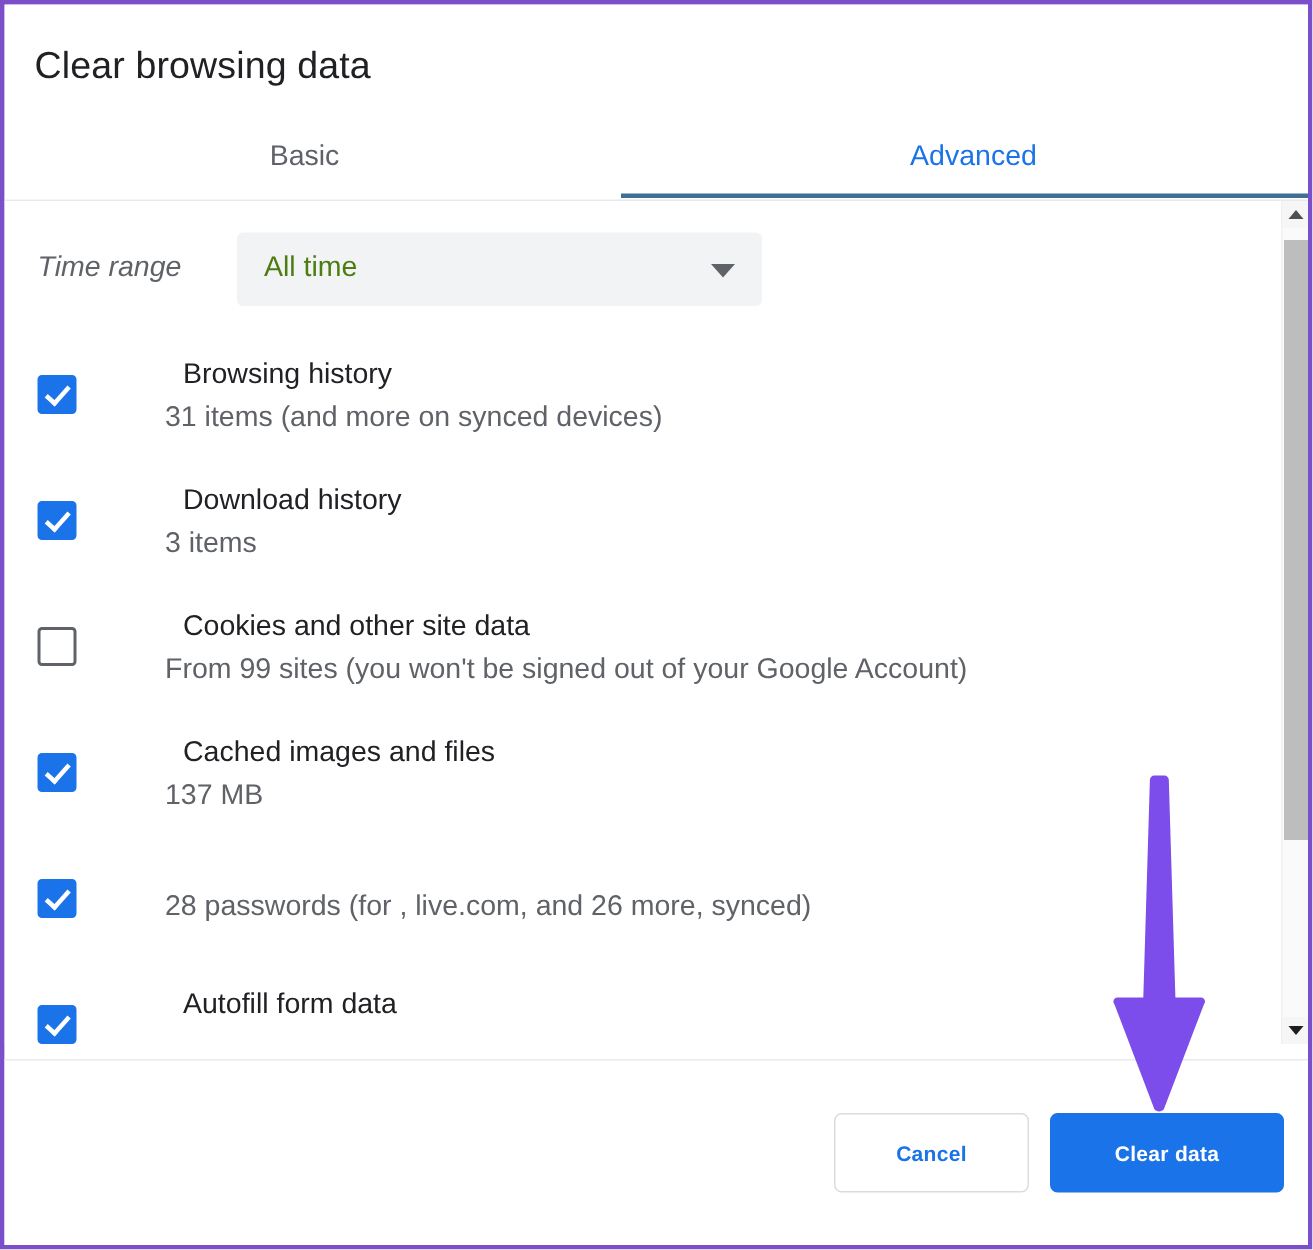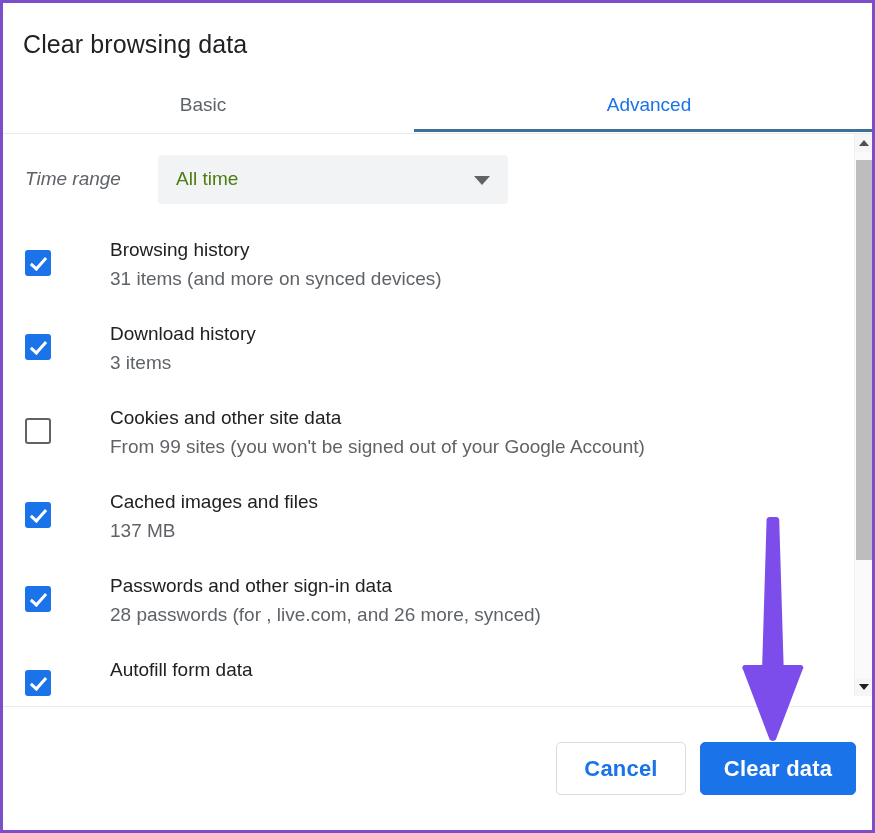--- a/index.html
+++ b/index.html
@@ -169,20 +169,21 @@
   }
   .opt-text {
     padding-left: 59px;
     padding-top: 10px;
   }
   .opt-title {
     font-size: 19px;
     color: #202124;
     line-height: 28px;
     white-space: nowrap;
+    margin-left: 12px;
   }
   .opt-sub {
     font-size: 19px;
     color: #5f6368;
     line-height: 30px;
     white-space: nowrap;
   }
 
   
   .scrollbar {
@@ -238,21 +239,21 @@
     flex: 0 0 auto;
     border-top: 1px solid #e8eaed;
     background: #ffffff;
     display: flex;
     align-items: center;
     justify-content: flex-end;
     padding-right: 16px;
     box-sizing: border-box;
   }
   .btn {
-    font-size: 22px;
+    font-size: 14px;
     font-weight: bold;
     border-radius: 5px;
     cursor: pointer;
     box-sizing: border-box;
     display: inline-flex;
     align-items: center;
     justify-content: center;
     letter-spacing: .2px;
   }
   .btn-cancel {
@@ -338,21 +339,21 @@
             <span class="cb on"></span>
             <span class="opt-text">
               <span class="opt-title">Cached images and files</span><br>
               <span class="opt-sub">137 MB</span>
             </span>
           </div>
 
           <div class="opt-row">
             <span class="cb on"></span>
             <span class="opt-text">
-              <span class="opt-title">Passwords and other sign-in data</span><br>
+              <br>
               <span class="opt-sub">28 passwords (for , live.com, and 26 more, synced)</span>
             </span>
           </div>
 
           <div class="opt-row">
             <span class="cb on"></span>
             <span class="opt-text">
               <span class="opt-title">Autofill form data</span><br>
               <span class="opt-sub"></span>
             </span>

